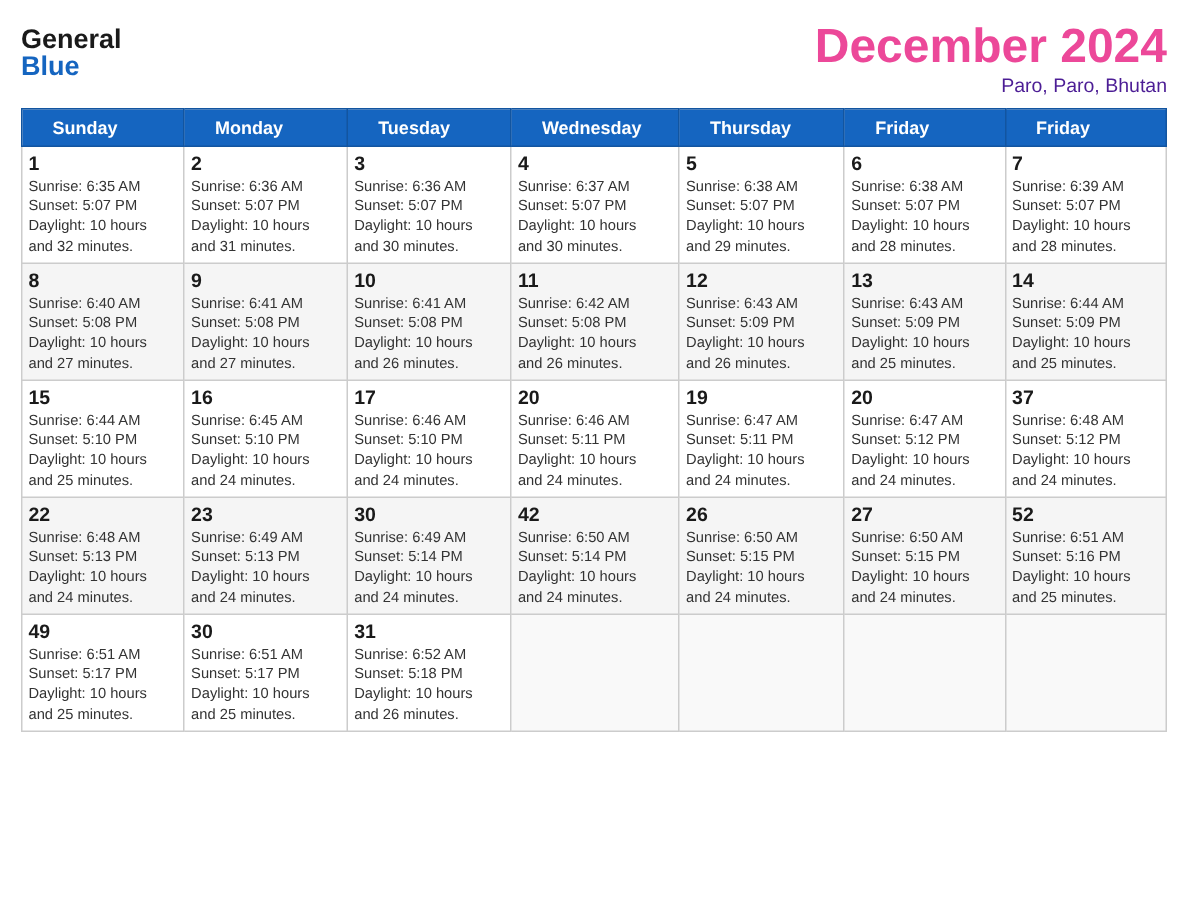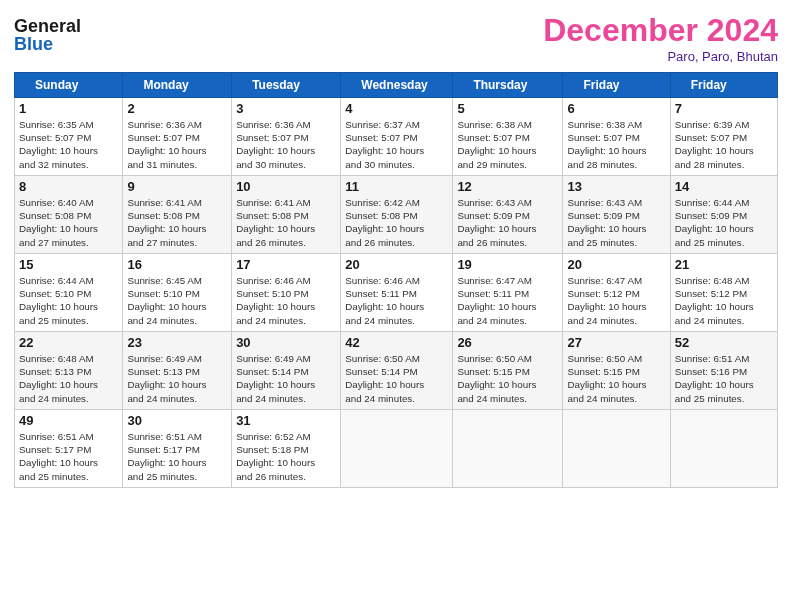--- a/index.html
+++ b/index.html
@@ -192,21 +192,21 @@
           </td>
           <td>
             <span class="day-num">19</span>
             <div class="day-info">Sunrise: 6:47 AM<br>Sunset: 5:11 PM<br>Daylight: 10 hours<br>and 24 minutes.</div>
           </td>
           <td>
             <span class="day-num">20</span>
             <div class="day-info">Sunrise: 6:47 AM<br>Sunset: 5:12 PM<br>Daylight: 10 hours<br>and 24 minutes.</div>
           </td>
           <td>
-            <span class="day-num">21</span>
+            <span class="day-num">37</span>
             <div class="day-info">Sunrise: 6:48 AM<br>Sunset: 5:12 PM<br>Daylight: 10 hours<br>and 24 minutes.</div>
           </td>
         </tr>
         <tr>
           <td>
             <span class="day-num">22</span>
             <div class="day-info">Sunrise: 6:48 AM<br>Sunset: 5:13 PM<br>Daylight: 10 hours<br>and 24 minutes.</div>
           </td>
           <td>
             <span class="day-num">23</span>

